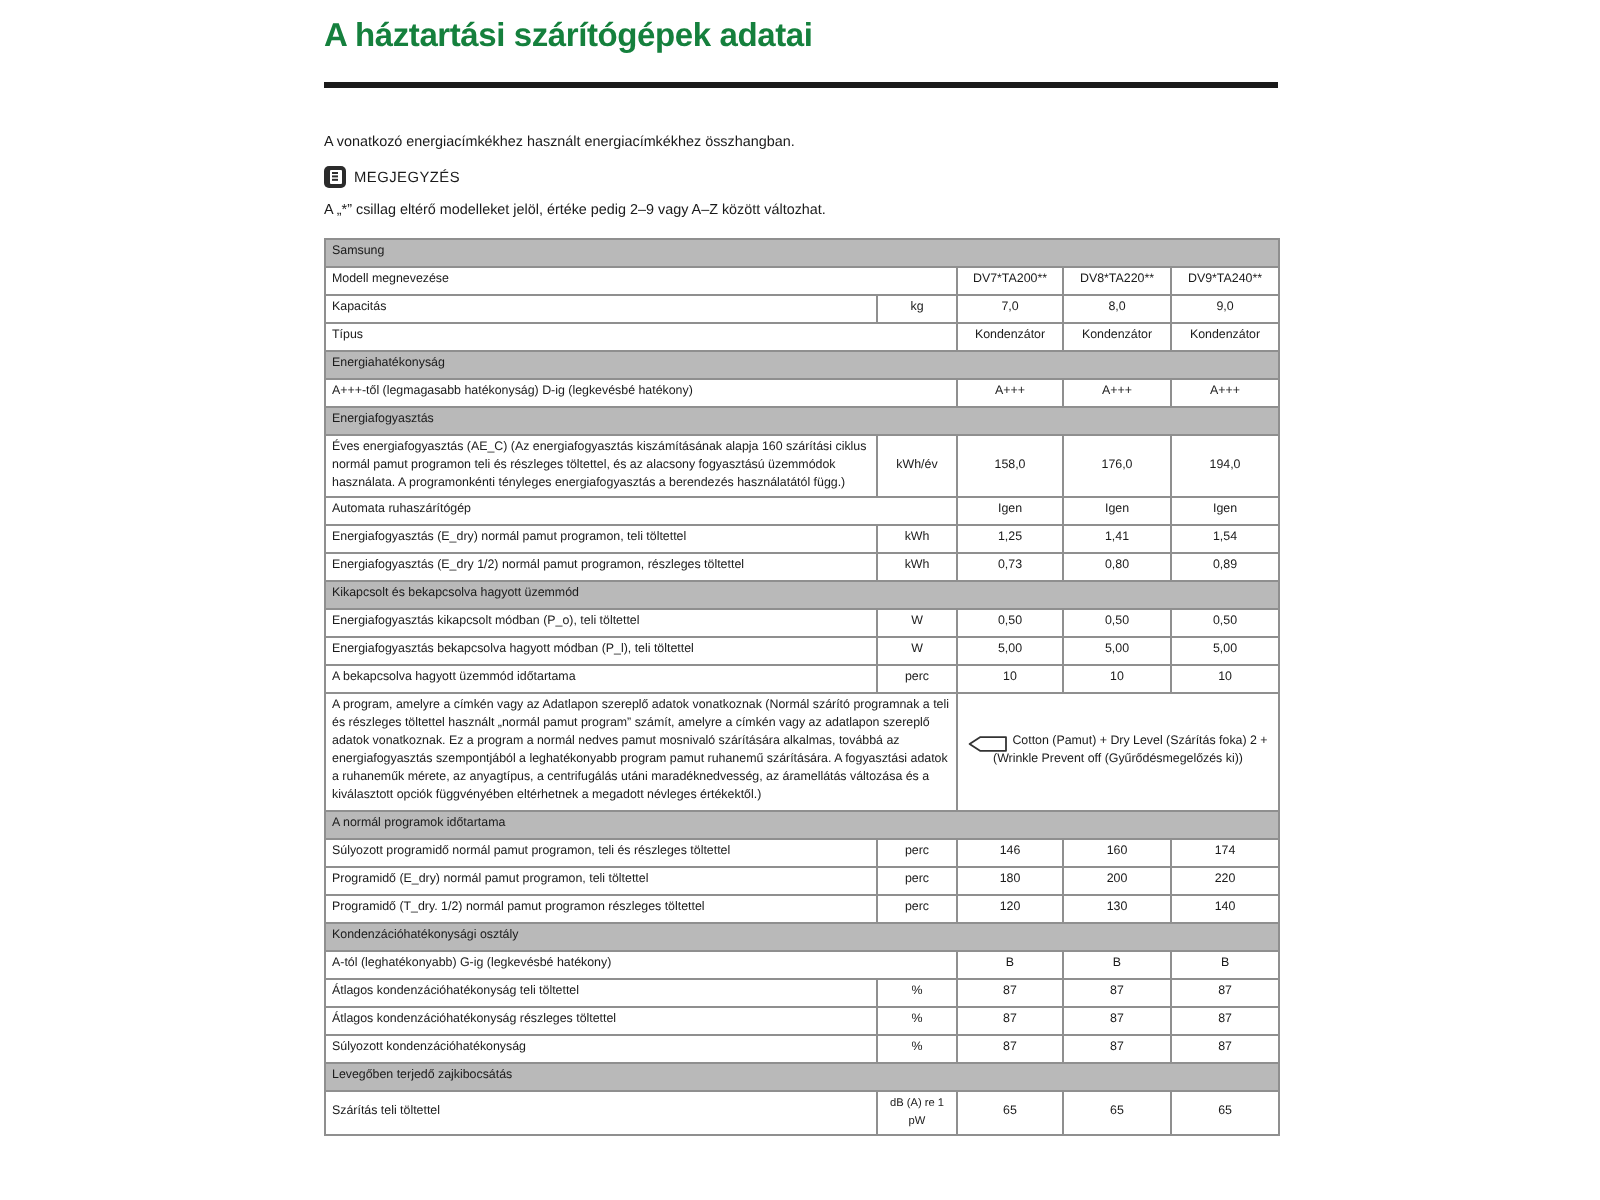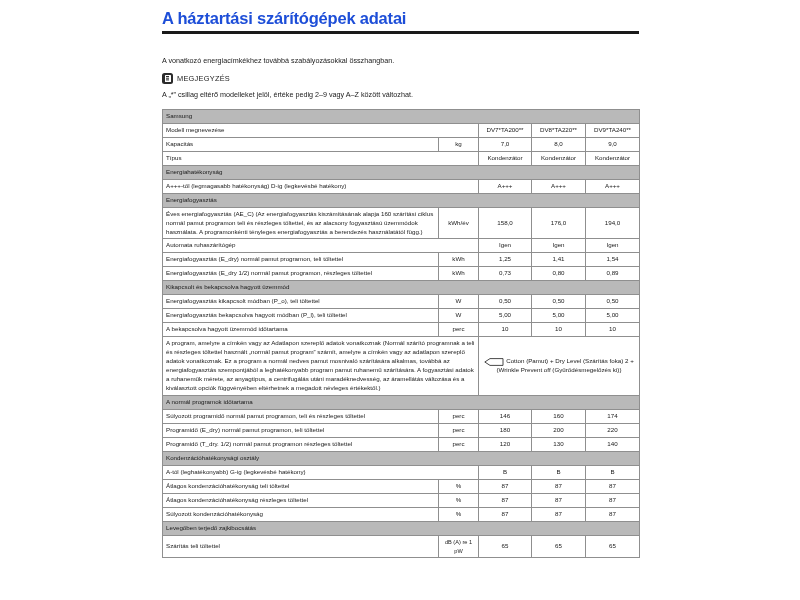--- a/index.html
+++ b/index.html
@@ -25,22 +25,22 @@
     left: 162px;
     top: 0px;
     width: 477px;
   }
 
   
   .doc-title {
     font-size: 16.5px;
     font-weight: bold;
     letter-spacing: -0.2px;
-    color: #1d4ed8;
-    margin: 8px 0 2px 0;
+    color: #15803d;
+    margin: 8px 0 12px 0;
     line-height: 1.3;
   }
   .title-rule {
     height: 2.5px;
     background: #1a1a1a;
     width: 477px;
     margin-bottom: 22px;
   }
 
   
@@ -165,21 +165,21 @@
 </style>
 </head>
 <body>
 
 <div class="page">
   <div class="content">
 
     <h1 class="doc-title">A háztartási szárítógépek adatai</h1>
     <div class="title-rule"></div>
 
-    <div class="intro-line">A vonatkozó energiacímkékhez továbbá szabályozásokkal összhangban.</div>
+    <div class="intro-line">A vonatkozó energiacímkékhez használt energiacímkékhez összhangban.</div>
 
     <div class="note-head">
       <span class="note-icon"></span>
       <span class="note-label">MEGJEGYZÉS</span>
     </div>
 
     <div class="intro-line">A „*” csillag eltérő modelleket jelöl, értéke pedig 2–9 vagy A–Z között változhat.</div>
 
     <table class="spec">
       <colgroup>

